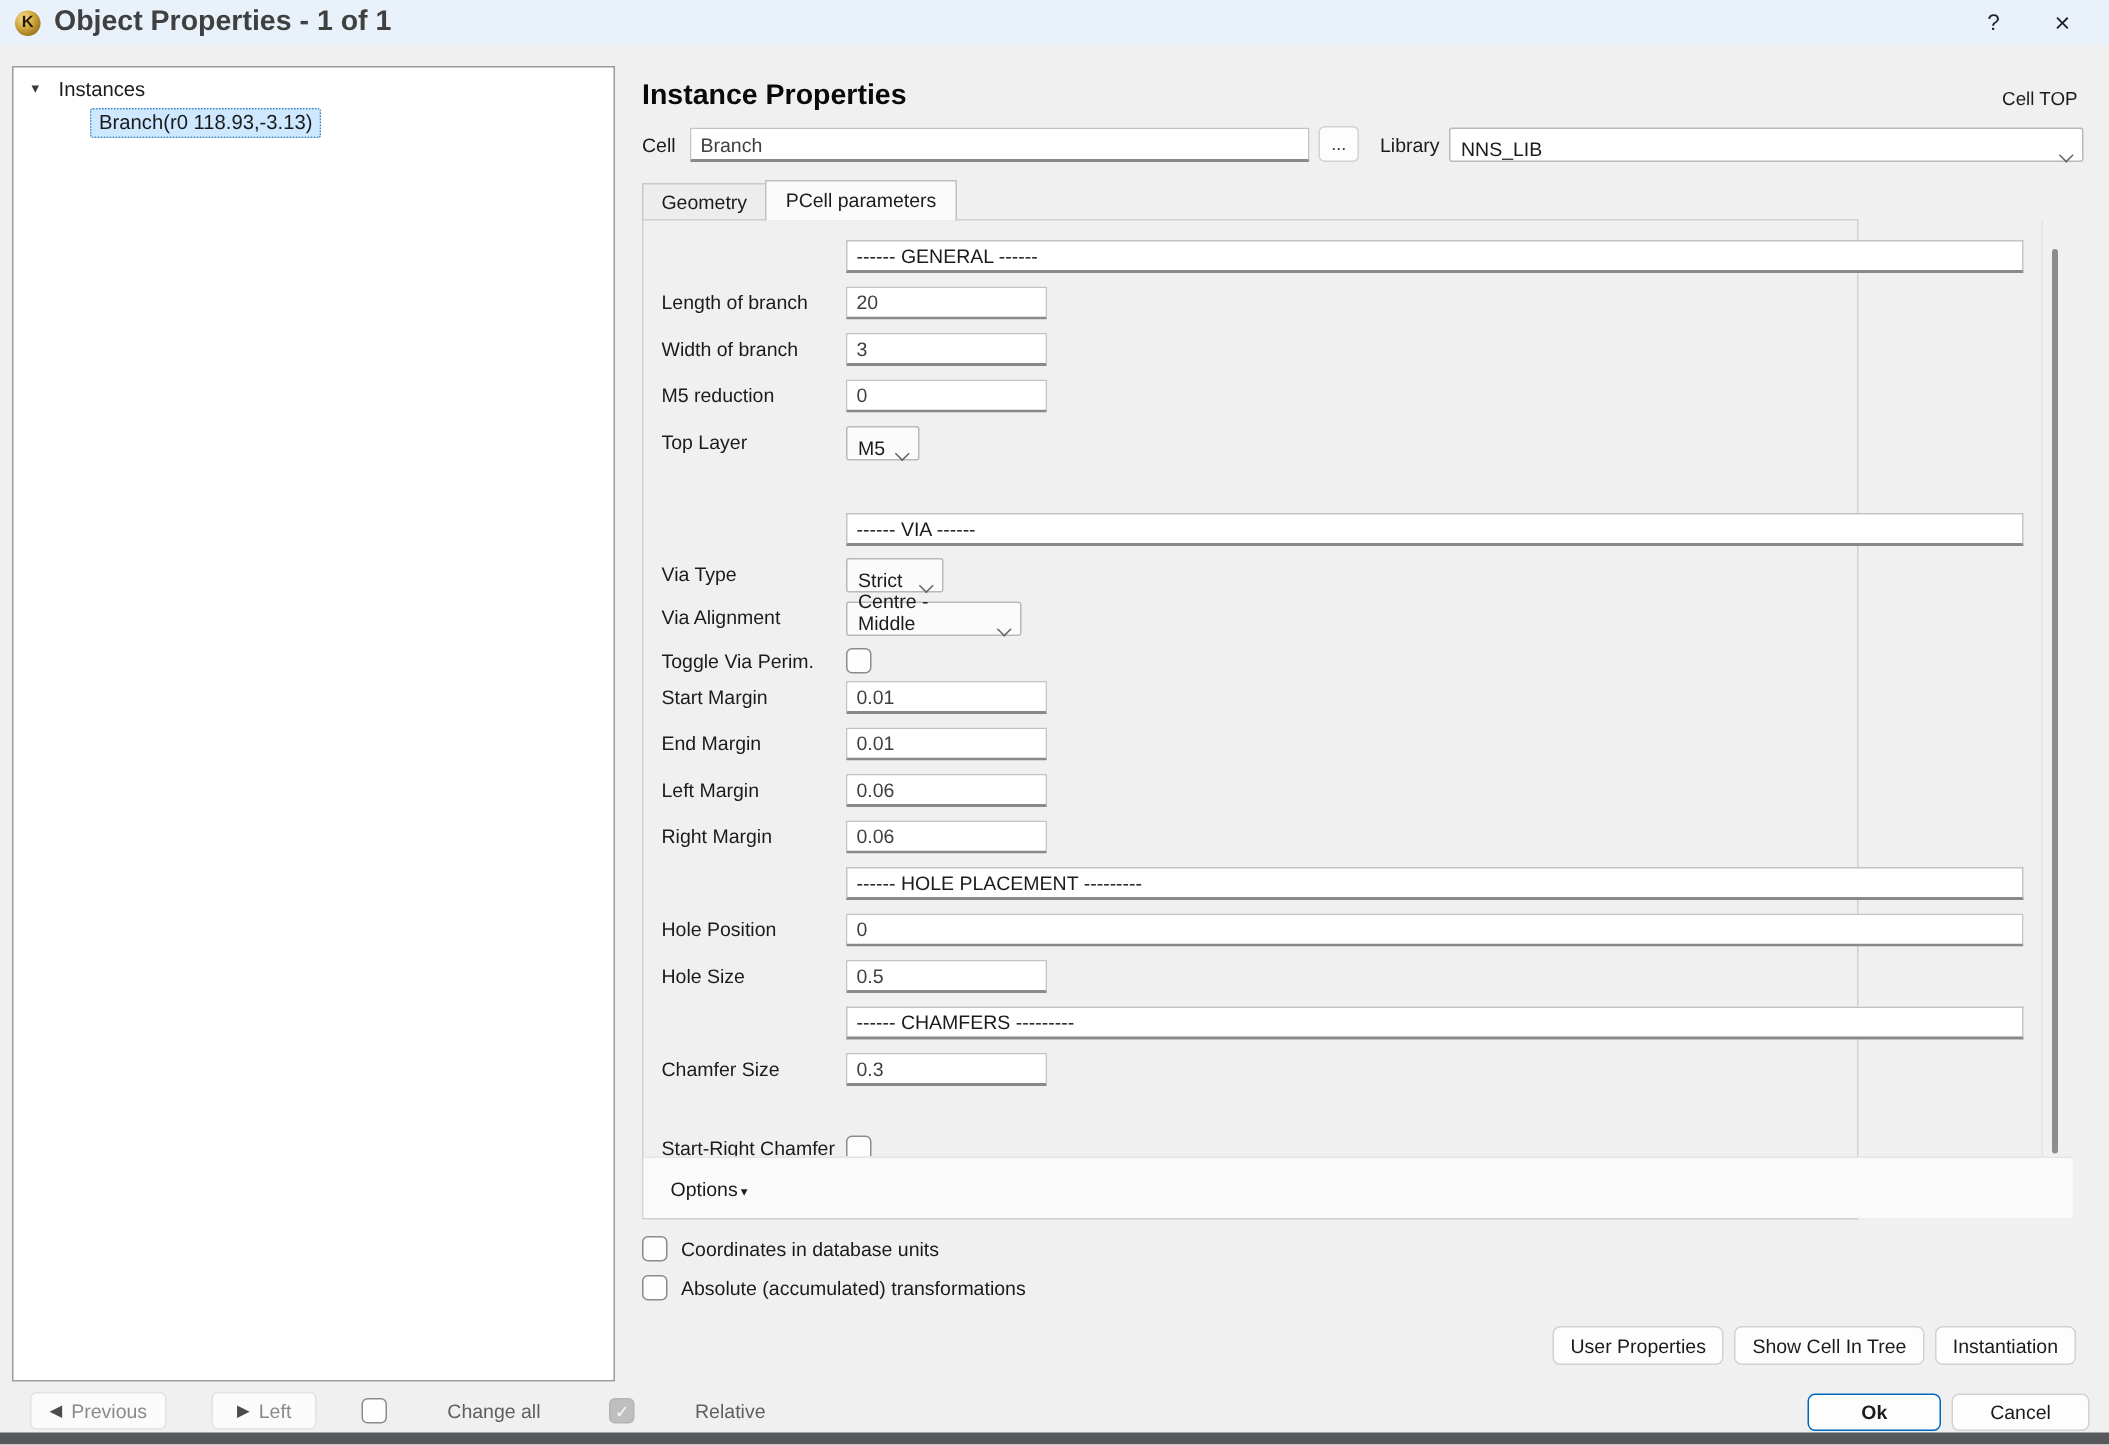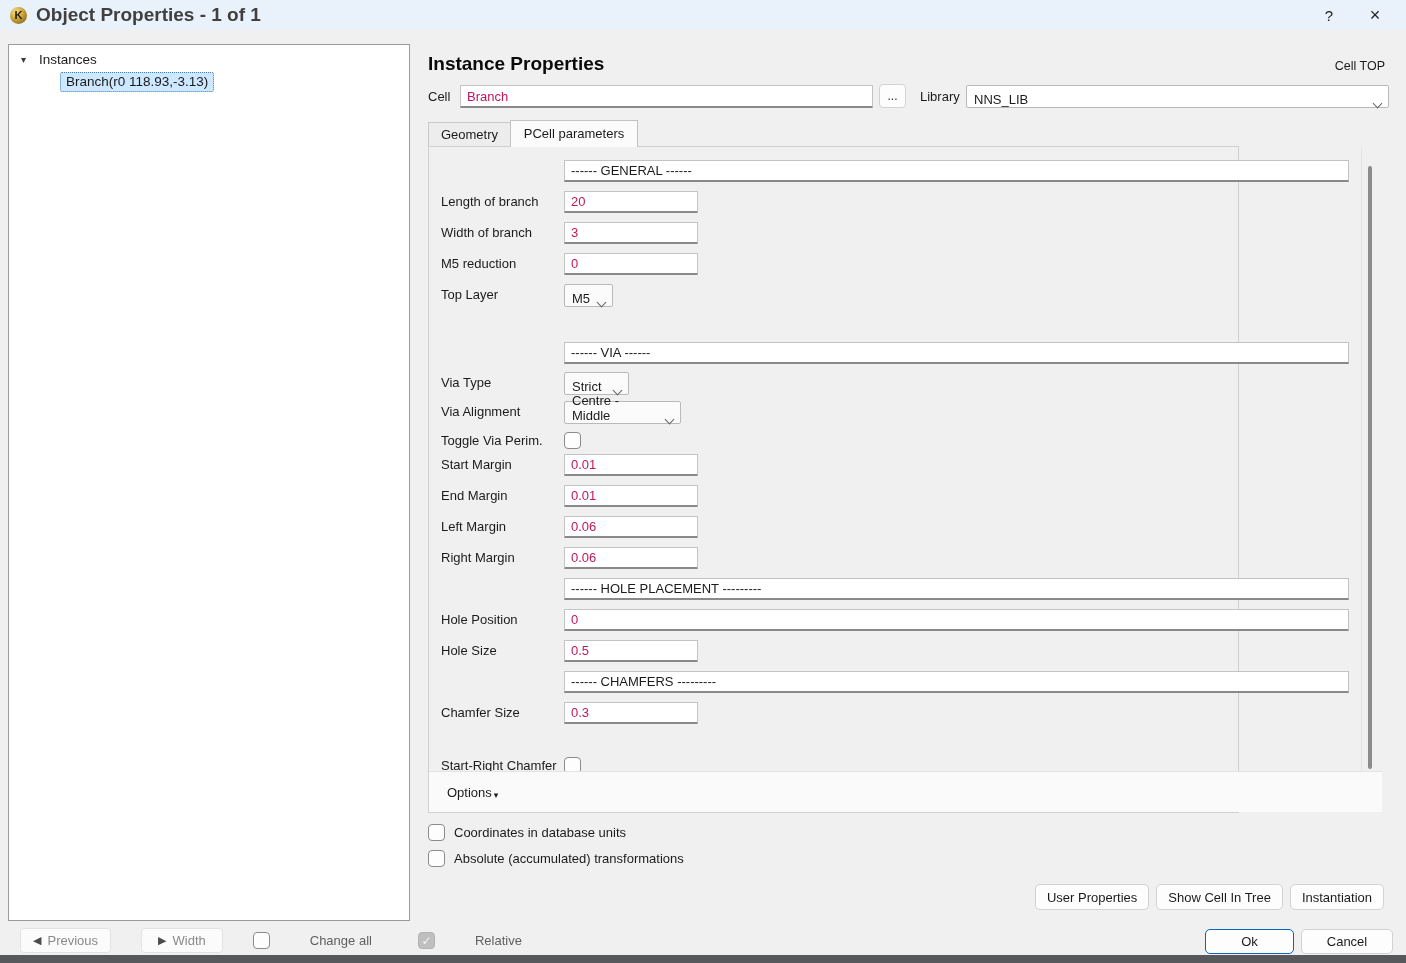--- a/index.html
+++ b/index.html
@@ -43,21 +43,21 @@
     padding:1px 5px 2px 5px; font-size:13.5px;
   }
 
   
   .ip-title { position:absolute; left:428px; top:53px; font-size:19px; font-weight:bold; color:#0a0a0a; }
   .cell-context { position:absolute; right:21px; top:59px; font-size:12.5px; }
 
   .cell-row-label { position:absolute; left:428px; top:89px; }
   .txt-input {
     border:1px solid #c3c3c3; border-bottom:2px solid #898989; background:#fff;
-    font-family:inherit; font-size:13px; color:#be185d; padding:0 6px;
+    font-family:inherit; font-size:13px; color:#404040; padding:0 6px;
     border-radius:1px; outline:none;
   }
   #cell-input { position:absolute; left:460px; top:85px; width:413px; height:23px; }
   .browse-btn {
     position:absolute; left:879px; top:84px; width:27px; height:24px;
     background:#fdfdfd; border:1px solid #d2d2d2; border-radius:4px;
     font-size:12px; color:#333; line-height:18px;
   }
   .library-label { position:absolute; left:920px; top:89px; }
   .combo {
@@ -128,21 +128,21 @@
   }
 
   
   .btn {
     background:#fdfdfd; border:1px solid #d2d2d2; border-radius:5px;
     font-family:inherit; font-size:13px; color:#1b1b1b; height:26px; padding:0 11px;
   }
   .props-btn-row { position:absolute; right:22px; top:884px; display:flex; gap:7px; }
   .okcancel-row { position:absolute; right:13px; top:929px; display:flex; gap:7px; }
   .okcancel-row .btn { height:25px; }
-  .btn.ok { width:89px; border:1px solid #0067c0; }
+  .btn.ok { width:89px; border:1px solid #0067c0;font-weight:bold; }
   .btn.cancel { width:92px; }
 
   .nav-row { position:absolute; left:20px; top:928px; display:flex; align-items:center; }
   .nav-btn {
     background:#fbfbfb; border:1px solid #e3e3e3; border-radius:4px; height:25px;
     font-family:inherit; font-size:13px; color:#8a8a8a; padding:0 12px;
     display:flex; align-items:center; gap:6px;
   }
   .nav-arrow { color:#4b4b4b; font-size:11px; }
   .nav-btn.next { margin-left:30px; padding:0 16px; }
@@ -327,21 +327,21 @@
   <button class="btn cancel">Cancel</button>
 </div>
 
 <div class="nav-row">
   <button class="nav-btn">
     <span class="nav-arrow">◀</span>
     <span>Previous</span>
   </button>
   <button class="nav-btn next">
     <span class="nav-arrow">▶</span>
-    <span>Width</span>
+    <span>Left</span>
   </button>
   <div class="nav-cbx-group">
     <div class="f-cbx"></div>
     <span>Change all</span>
     <div class="f-cbx checked-disabled second">✓</div>
     <span>Relative</span>
   </div>
 </div>
 
 <div class="bottom-strip"></div>

